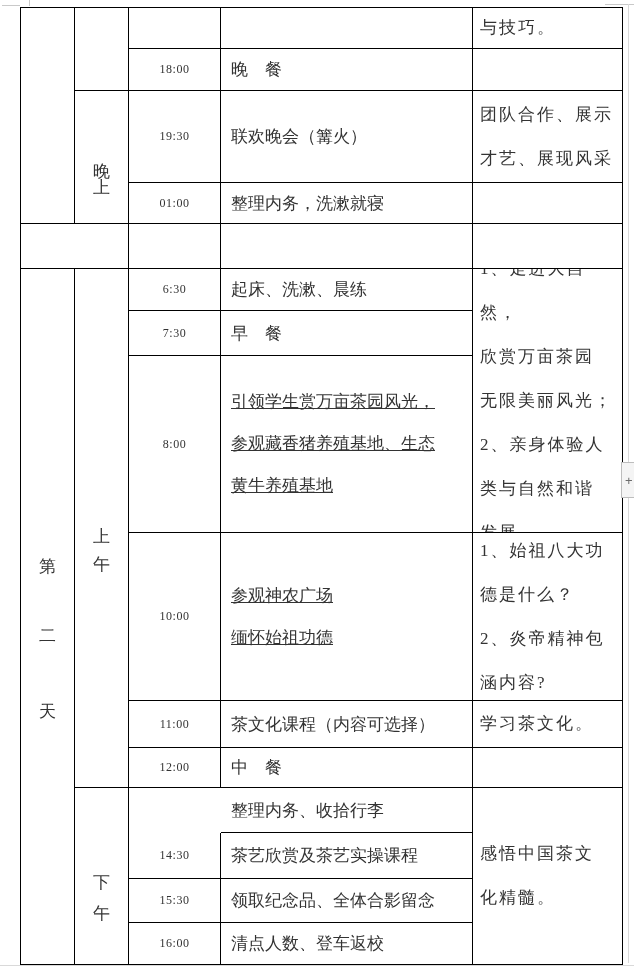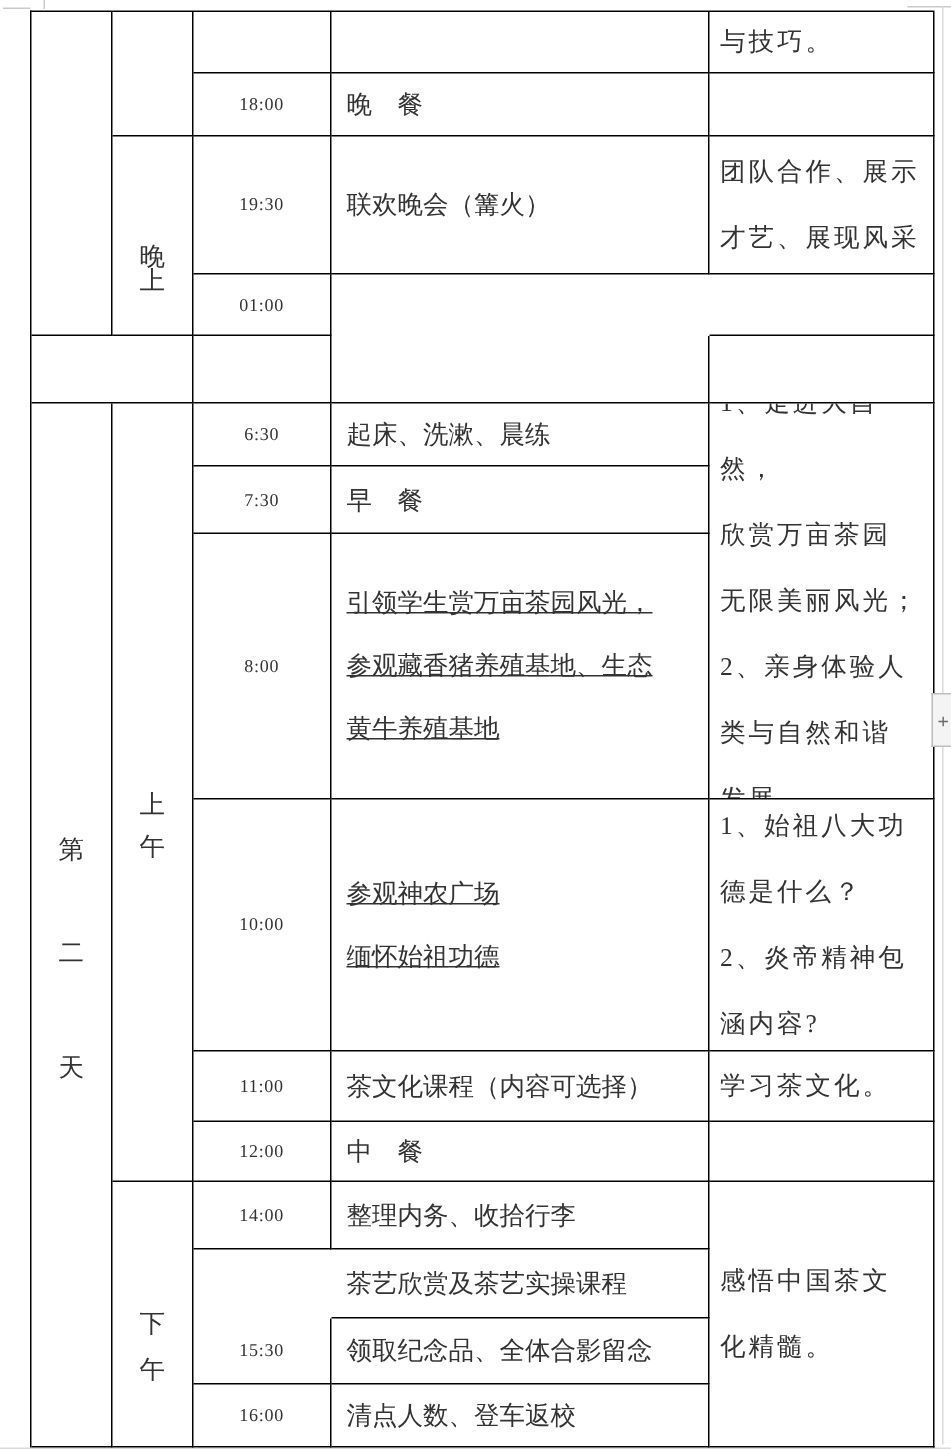--- a/index.html
+++ b/index.html
@@ -94,20 +94,21 @@
     <div class="c vcell" style="grid-column:2;grid-row:3/5">
       <span class="vtext v16">晚上</span>
     </div>
 
     <div class="c time" style="grid-column:3;grid-row:3">19:30</div>
     <div class="c act" style="grid-column:4;grid-row:3">联欢晚会（篝火）</div>
     <div class="c note" style="grid-column:5;grid-row:3">团队合作、展示
 才艺、展现风采</div>
 
     <div class="c time" style="grid-column:3;grid-row:4">01:00</div>
+    <div class="c act" style="grid-column:4;grid-row:4">整理内务，洗漱就寝</div>
     <div class="c note" style="grid-column:5;grid-row:4"></div>
 
     <div class="c" style="grid-column:1/3;grid-row:5"></div>
     <div class="c" style="grid-column:3;grid-row:5"></div>
     <div class="c" style="grid-column:4;grid-row:5"></div>
     <div class="c" style="grid-column:5;grid-row:5"></div>
 
     <div class="c vcell" style="grid-column:1;grid-row:6/16">
       <span class="vtext v73">第二天</span>
     </div>
@@ -145,25 +146,25 @@
     <div class="c note" style="grid-column:5;grid-row:10">学习茶文化。</div>
 
     <div class="c time" style="grid-column:3;grid-row:11">12:00</div>
     <div class="c act" style="grid-column:4;grid-row:11">中　餐</div>
     <div class="c note" style="grid-column:5;grid-row:11"></div>
 
     <div class="c vcell" style="grid-column:2;grid-row:12/16">
       <span class="vtext v29">下午</span>
     </div>
 
-    <div class="c time" style="grid-column:3;grid-row:12">14:00</div>
     <div class="c act" style="grid-column:4;grid-row:12">整理内务、收拾行李</div>
     <div class="c note" style="grid-column:5;grid-row:12/16">感悟中国茶文
 化精髓。</div>
 
+    <div class="c time" style="grid-column:3;grid-row:13">14:30</div>
     <div class="c act" style="grid-column:4;grid-row:13">茶艺欣赏及茶艺实操课程</div>
 
     <div class="c time" style="grid-column:3;grid-row:14">15:30</div>
     <div class="c act" style="grid-column:4;grid-row:14">领取纪念品、全体合影留念</div>
 
     <div class="c time" style="grid-column:3;grid-row:15">16:00</div>
     <div class="c act" style="grid-column:4;grid-row:15">清点人数、登车返校</div>
 
   </div>
 

